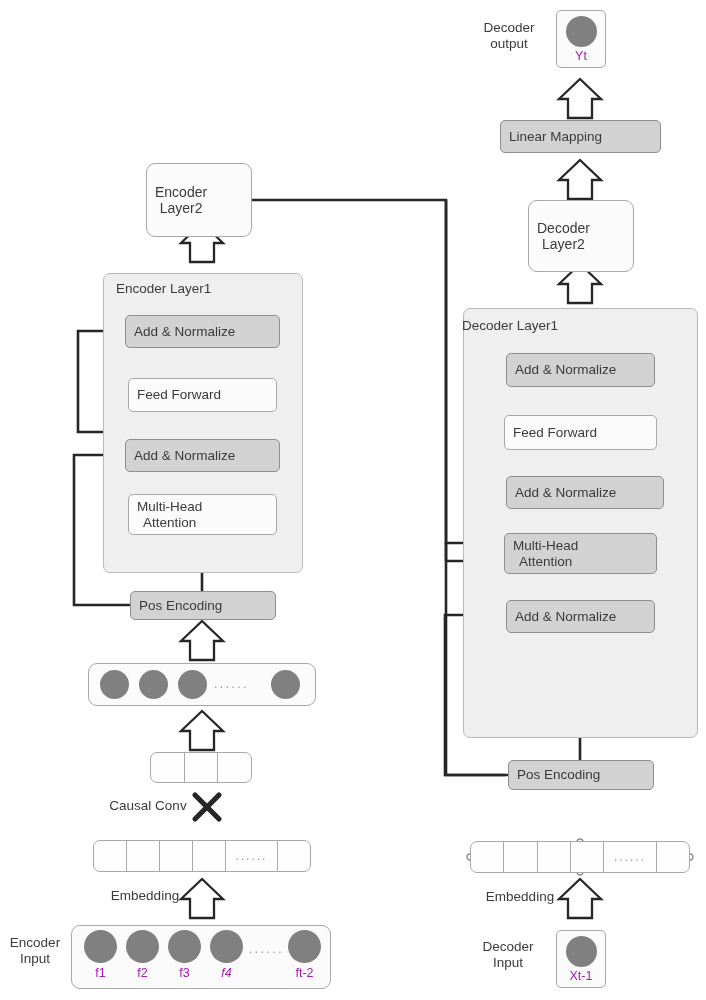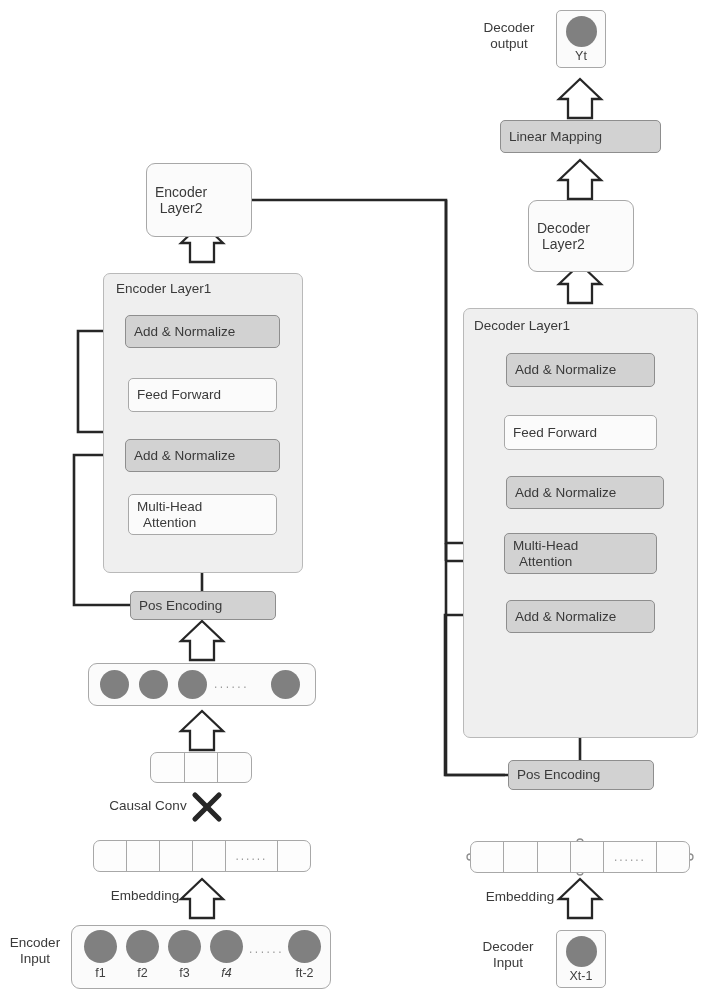--- a/index.html
+++ b/index.html
@@ -18,21 +18,21 @@
   .grp-title{position:absolute;font-size:13.5px;color:#3a3a3a;background:transparent;}
   .plain{position:absolute;font-size:13.5px;color:#3a3a3a;text-align:center;line-height:1.2;}
   .cellrow{position:absolute;box-sizing:border-box;background:#fdfdfd;
            border:1.6px solid #a8a8a8;border-radius:7px;display:flex;overflow:hidden;}
   .cellrow .cell{flex:1 1 auto;border-right:1.5px solid #a8a8a8;position:relative;}
   .cellrow .cell:last-child{border-right:none;}
   .dots{position:absolute;left:0;right:0;top:50%;transform:translateY(-50%);
         text-align:center;font-size:12px;letter-spacing:2px;color:#9a9a9a;}
   .dotsmall{position:absolute;font-size:12px;letter-spacing:2.5px;color:#9a9a9a;}
   .circ{position:absolute;border-radius:50%;background:#808080;}
-  .clabel{position:absolute;font-size:12.5px;color:#404040;text-align:center;}
+  .clabel{position:absolute;font-size:12.5px;color:#a21caf;text-align:center;}
   .xmark{position:absolute;}
 </style>
 </head>
 <body>
 
 <div id="stage">
 
   <svg id="wires" viewBox="0 0 706 1000" xmlns="http://www.w3.org/2000/svg">
     <defs>
       <marker id="ah" markerWidth="9" markerHeight="9" refX="7.2" refY="4.5" orient="auto" markerUnits="userSpaceOnUse">
@@ -203,21 +203,21 @@
   <div class="node box-dark rounded" style="left:500px;top:120px;width:161px;height:33px;font-size:13.5px;">
     <span>Linear Mapping</span>
   </div>
 
   <div class="node box-light rounded-lg" style="left:528px;top:200px;width:106px;height:72px;font-size:14px;white-space:pre-line;">
     <span>Decoder
 Layer2</span>
   </div>
 
   <div class="node box-group" style="left:463px;top:308px;width:235px;height:430px;"></div>
-  <div class="grp-title" style="left:474px;top:318px;">Decoder Layer1</div>
+  <div class="grp-title" style="left:462px;top:318px;">Decoder Layer1</div>
 
   <div class="node box-dark rounded" style="left:506px;top:353px;width:149px;height:34px;font-size:13.5px;">
     <span>Add &amp; Normalize</span>
   </div>
 
   <div class="node box-light rounded" style="left:504px;top:415px;width:153px;height:35px;font-size:13.5px;">
     <span>Feed Forward</span>
   </div>
 
   <div class="node box-dark rounded" style="left:506px;top:476px;width:158px;height:33px;font-size:13.5px;">

